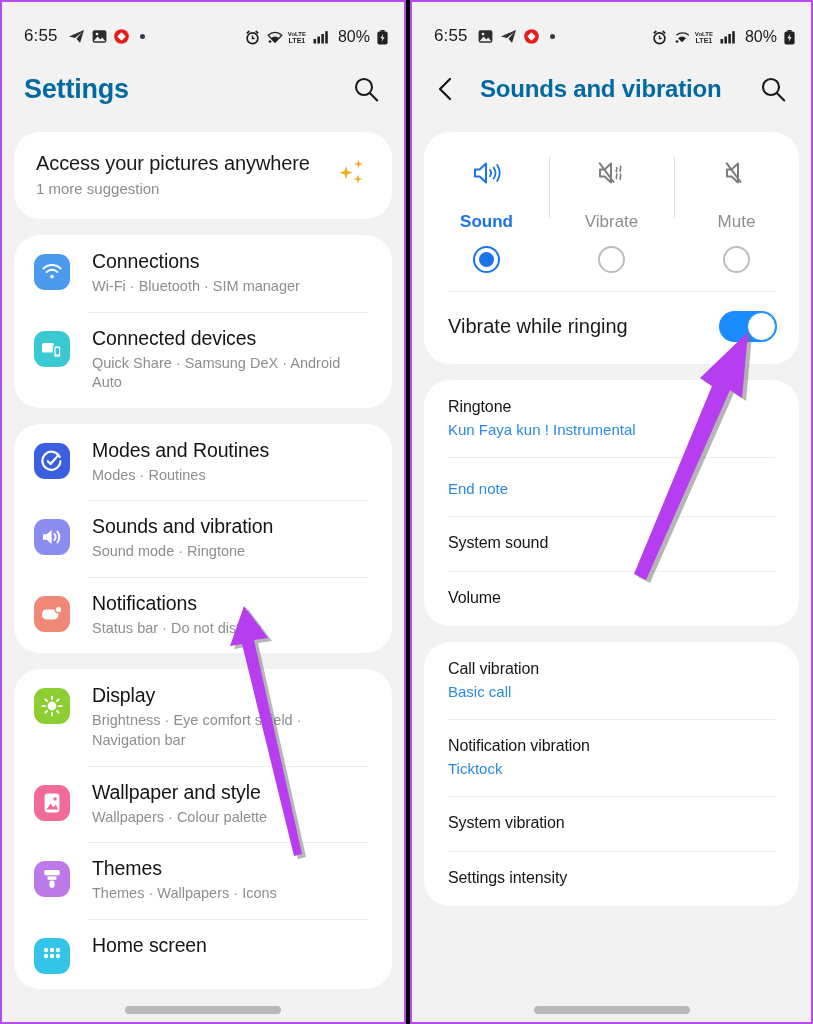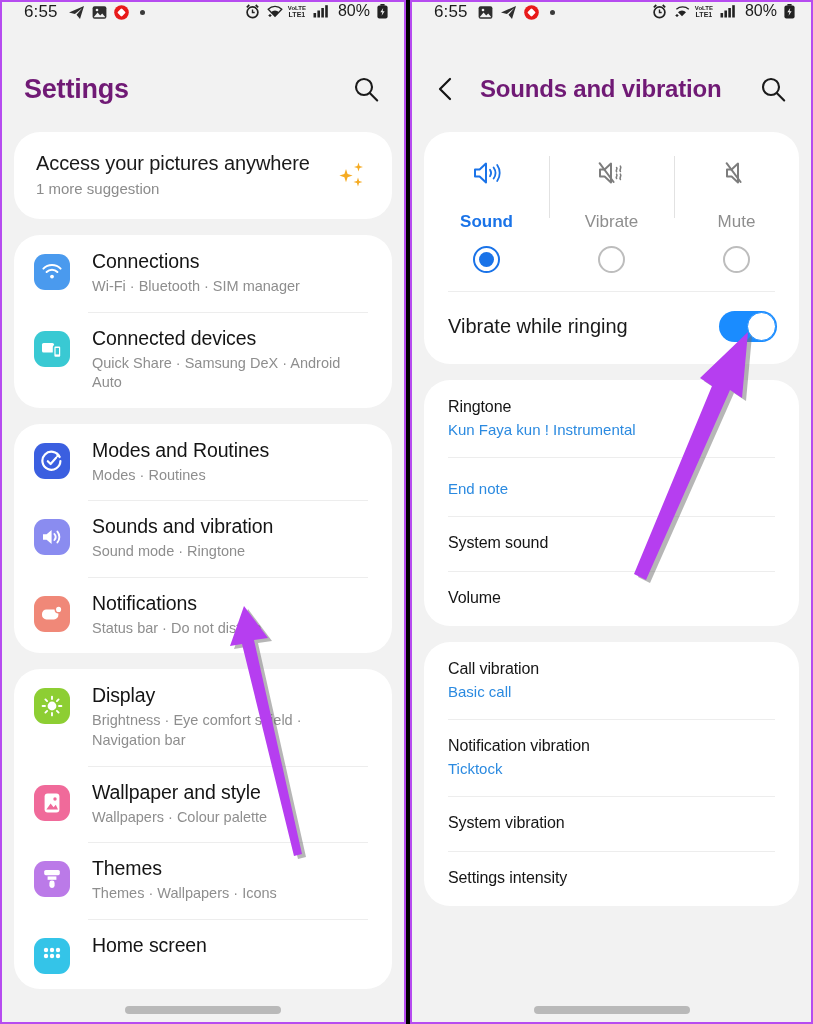--- a/index.html
+++ b/index.html
@@ -24,21 +24,21 @@
     border: 2px solid #b64cf0;
     overflow: hidden;
   }
   .phone.left  { width: 406px; }
   .phone.right { width: 403px; margin-left: 4px; }
 
   
   .statusbar {
     height: 44px;
     display: flex;
-    align-items: flex-start;
+    align-items: flex-end;
     justify-content: space-between;
     padding: 0 16px 0 22px;
     background: #f2f2f2;
   }
   .sb-left, .sb-right {
     display: flex;
     align-items: center;
     gap: 7px;
   }
   .sb-time {
@@ -69,21 +69,21 @@
     display: flex;
     align-items: center;
     padding: 0 18px 0 22px;
     height: 86px;
     background: #f2f2f2;
   }
   .titlebar.withback { padding-left: 14px; }
   .title-text {
     font-size: 27px;
     font-weight: 700;
-    color: #701a75;
+    color: #0369a1;
     letter-spacing: -0.2px;
   }
   .title-text.sub { font-size: 24px; margin-left: 14px; }
   .spacer { flex: 1 1 auto; }
   .icon-btn {
     width: 40px; height: 40px;
     display: flex; align-items: center; justify-content: center;
     cursor: pointer;
   }
 
@@ -97,21 +97,21 @@
   .card {
     background: #ffffff;
     border-radius: 26px;
     margin-bottom: 16px;
     overflow: hidden;
   }
 
   
   .suggestion {
     display: flex;
-    align-items: flex-end;
+    align-items: center;
     padding: 20px 22px 22px 22px;
   }
   .sug-texts { flex: 1 1 auto; }
   .sug-title {
     font-size: 20px; color: #1a1a1a; letter-spacing: -0.1px;
   }
   .sug-sub {
     font-size: 15px; color: #8c8c8c; margin-top: 5px;
   }
 

